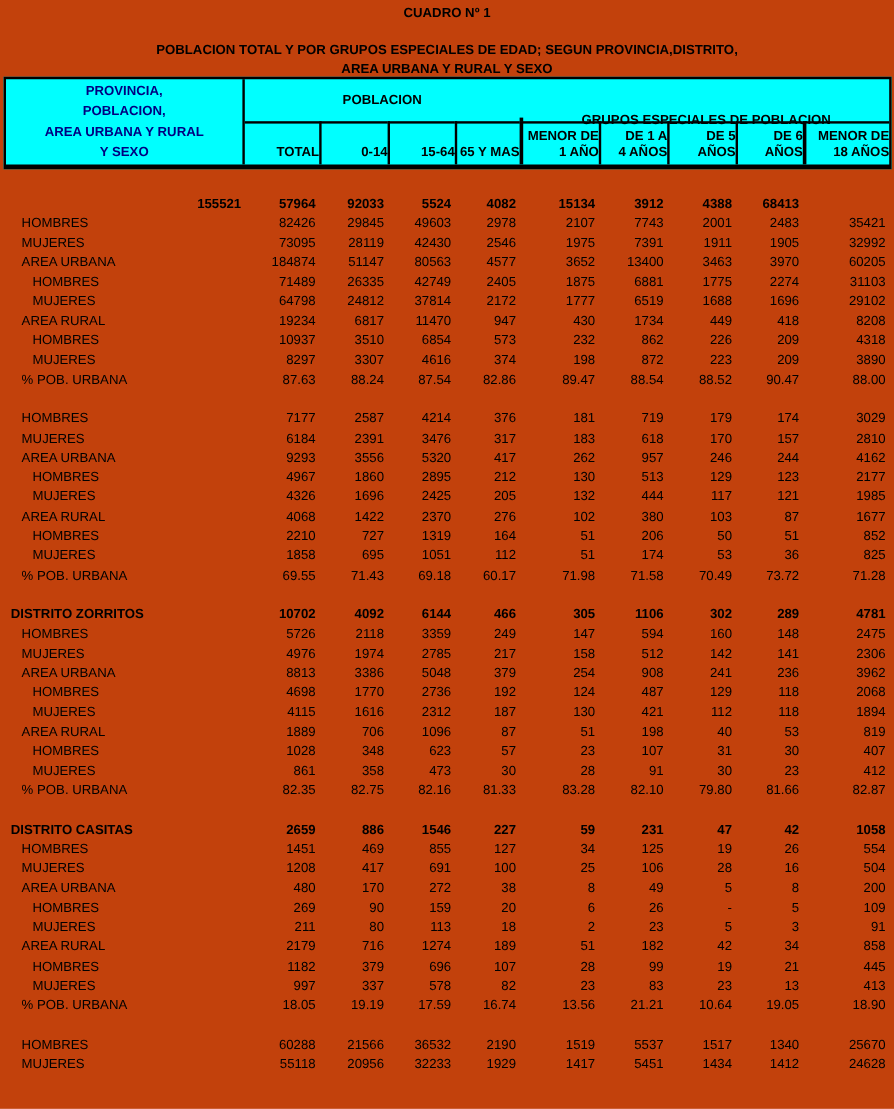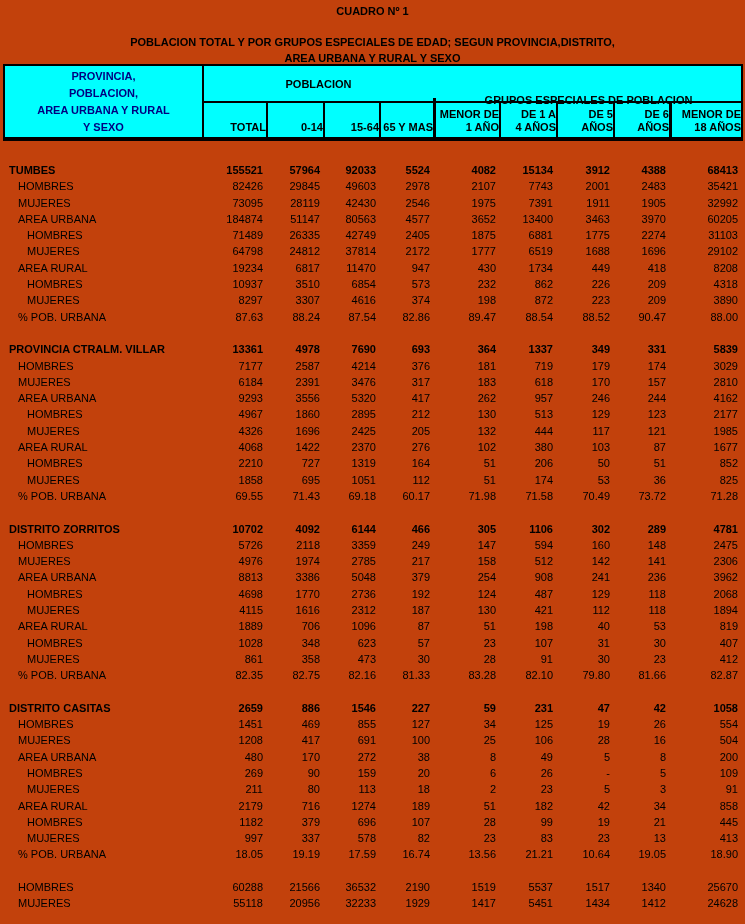--- a/index.html
+++ b/index.html
@@ -90,21 +90,20 @@
         <span>AÑOS</span>
     </div>
     <div class="colh sep">
       <span>MENOR DE</span>
         <span>18 AÑOS</span>
     </div>
   </div>
 
   <div class="tbody" id="tbody">
       <div class="row bold">
-      <div class="lab ind0">TUMBES</div>
     <div class="val">155521</div>
         <div class="val">57964</div>
         <div class="val">92033</div>
         <div class="val">5524</div>
         <div class="val">4082</div>
         <div class="val">15134</div>
         <div class="val">3912</div>
         <div class="val">4388</div>
         <div class="val">68413</div>
       </div>
@@ -210,32 +209,20 @@
         <div class="val">88.24</div>
         <div class="val">87.54</div>
         <div class="val">82.86</div>
         <div class="val">89.47</div>
         <div class="val">88.54</div>
         <div class="val">88.52</div>
         <div class="val">90.47</div>
         <div class="val">88.00</div>
       </div>
       <div class="spacer"></div>
-      <div class="row bold">
-      <div class="lab ind0">PROVINCIA CTRALM. VILLAR</div>
-    <div class="val">13361</div>
-        <div class="val">4978</div>
-        <div class="val">7690</div>
-        <div class="val">693</div>
-        <div class="val">364</div>
-        <div class="val">1337</div>
-        <div class="val">349</div>
-        <div class="val">331</div>
-        <div class="val">5839</div>
-      </div>
       <div class="row">
       <div class="lab ind1">HOMBRES</div>
     <div class="val">7177</div>
         <div class="val">2587</div>
         <div class="val">4214</div>
         <div class="val">376</div>
         <div class="val">181</div>
         <div class="val">719</div>
         <div class="val">179</div>
         <div class="val">174</div>

